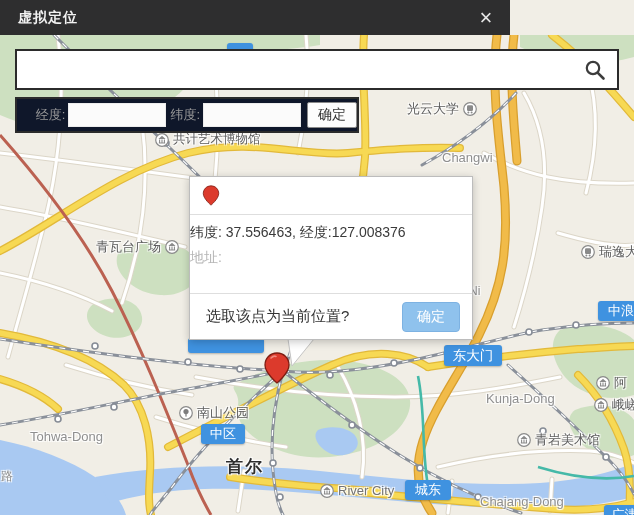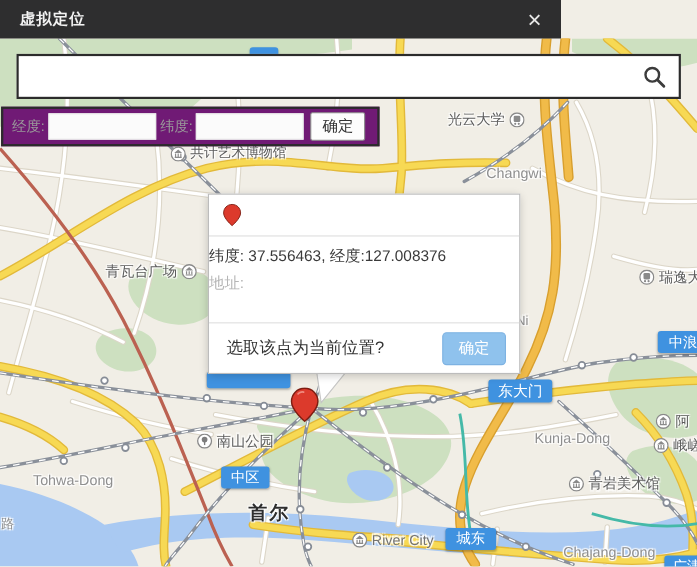--- a/index.html
+++ b/index.html
@@ -58,22 +58,22 @@
   .searchbar{
     position:absolute;left:15px;top:49px;width:600px;height:37px;background:#fff;
     border:2px solid #2b2b2b;display:flex;align-items:center;z-index:50;
   }
   .searchbar input{
     flex:1;height:100%;border:none;outline:none;font-size:15px;padding:0 12px;
     font-family:inherit;background:transparent;
   }
   .searchbar .sbtn{width:44px;height:100%;display:flex;align-items:center;justify-content:center;cursor:pointer;background:transparent;border:none;}
   .coordsbar{
-    position:absolute;left:1px;top:97px;width:332px;height:32px;background:#701a75;
-    border:2px solid #2b2b2b;display:flex;align-items:center;padding:0 0 0 8px;z-index:50;
+    position:absolute;left:15px;top:97px;width:332px;height:32px;background:#0f172a;
+    border:2px solid #2b2b2b;display:flex;align-items:center;padding:0 0 0 8px;z-index:50;justify-content:flex-end;
   }
   .coordsbar label{font-size:13px;color:#9a9a9a;flex:0 0 auto;}
   .coordsbar input{
     width:88px;height:22px;border:1px solid #ececec;background:#fbfbfb;margin:0 4px 0 3px;
     font-size:13px;font-family:inherit;outline:none;padding:0 4px;
   }
   .coordsbar .okbtn{
     flex:0 0 auto;font-size:14px;color:#333;background:#fdfdfd;border:1px solid #8a8a8a;
     border-radius:2px;padding:3px 10px;margin-left:2px;cursor:pointer;font-family:inherit;
   }
@@ -307,21 +307,21 @@
   <div class="map-label" style="left:96px;top:203px;">
     <span>青瓦台广场</span>
     <span class="poi-icon">
       <svg width="14" height="14" viewBox="0 0 14 14">
           <circle cx="7" cy="7" r="6.3" fill="#fff" stroke="#8a8a8a" stroke-width="1.2"></circle>
           <path d="M7,2.8 L10.6,6 H3.4 Z" fill="#8a8a8a"></path>
           <path d="M4.6,6.6 v2.8 M7,6.6 v2.8 M9.4,6.6 v2.8 M3.8,10 h6.4" stroke="#8a8a8a" stroke-width="1.1" fill="none"></path>
         </svg>
     </span>
   </div>
-  <div class="map-label" style="left:179px;top:357px;">
+  <div class="map-label" style="left:179px;top:369px;">
     <span class="poi-icon">
       <svg width="14" height="14" viewBox="0 0 14 14">
           <circle cx="7" cy="7" r="6.3" fill="#fff" stroke="#8a8a8a" stroke-width="1.2"></circle>
           <circle cx="7" cy="5.6" r="2.6" fill="#7d7d7d"></circle>
           <rect x="6.4" y="7.4" width="1.2" height="3.2" fill="#7d7d7d"></rect>
         </svg>
     </span>
     <span>南山公园</span>
   </div>
   <div class="map-label gray" style="left:30px;top:394px;">
@@ -380,21 +380,21 @@
           <circle cx="7" cy="7" r="6.3" fill="#fff" stroke="#8a8a8a" stroke-width="1.2"></circle>
           <path d="M7,2.8 L10.6,6 H3.4 Z" fill="#8a8a8a"></path>
           <path d="M4.6,6.6 v2.8 M7,6.6 v2.8 M9.4,6.6 v2.8 M3.8,10 h6.4" stroke="#8a8a8a" stroke-width="1.1" fill="none"></path>
         </svg>
     </span>
     <span>River City</span>
   </div>
   <div class="map-label gray" style="left:486px;top:356px;">
     <span>Kunja-Dong</span>
   </div>
-  <div class="map-label gray" style="left:512px;top:459px;">
+  <div class="map-label gray" style="left:480px;top:459px;">
     <span>Chajang-Dong</span>
   </div>
   <div class="map-label city" style="left:186px;top:420px;">
     <span>首尔</span>
   </div>
 
   <div class="badge" style="left:201px;top:389px;width:44px;height:20px;">中区</div>
   <div class="badge" style="left:444px;top:310px;width:58px;height:21px;font-size:13.5px;">东大门</div>
   <div class="badge" style="left:405px;top:445px;width:46px;height:20px;">城东</div>
   <div class="badge" style="left:598px;top:266px;width:46px;height:20px;">中浪</div>

